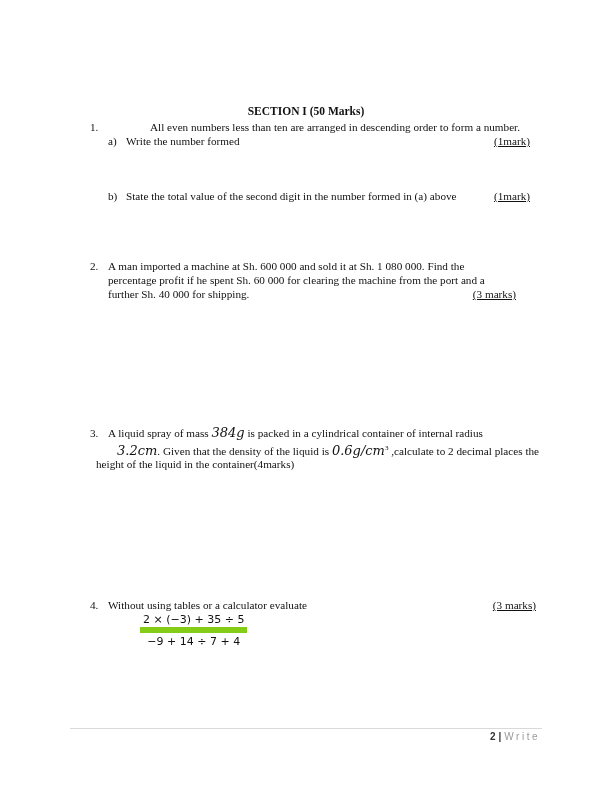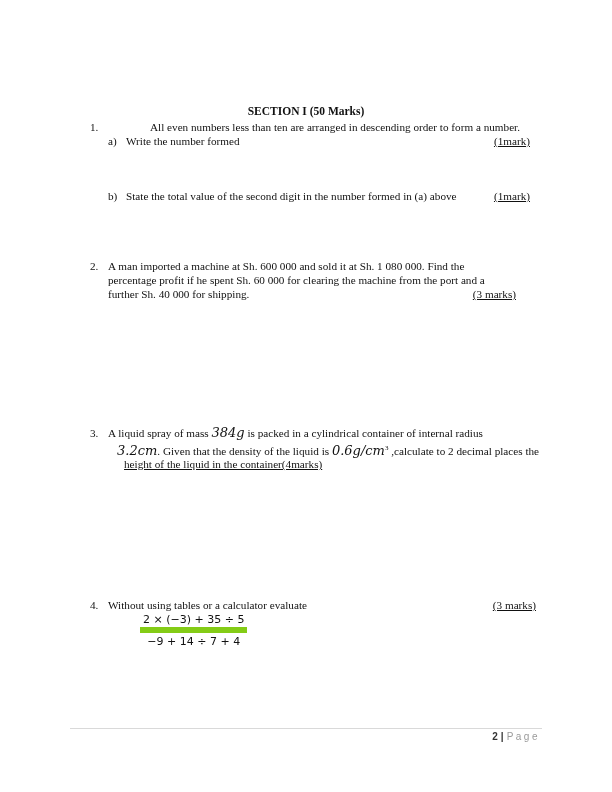--- a/index.html
+++ b/index.html
@@ -42,29 +42,29 @@
   <div class="abs" style="left:108px; top:259px;">A man imported a machine at Sh. 600 000 and sold it at Sh. 1 080 000. Find the</div>
   <div class="abs" style="left:108px; top:273px;">percentage profit if he spent Sh. 60 000 for clearing the machine from the port and a</div>
   <div class="abs" style="left:108px; top:287px;">further Sh. 40 000 for shipping.</div>
   <div class="abs right" style="right:96px; top:287px;">(3 marks)</div>
 </div>
 
 <div>
   <div class="abs num" style="left:90px; top:426px;">3.</div>
   <div class="abs" style="left:108px; top:426px;"><span>A liquid spray of mass </span><span class="math">384g</span><span> is packed in a cylindrical container of internal radius</span></div>
   <div class="abs" style="left:117px; top:441px;"><span class="math">3.2cm</span><span>. Given that the density of the liquid is </span><span class="math">0.6g/cm</span><sup style="font-size:7px;">3</sup><span> ,calculate to 2 decimal places the</span></div>
-  <div class="abs" style="left:124px; top:457px;text-decoration:underline;">height of the liquid  in the container(4marks)</div>
+  <div class="abs" style="left:96px; top:457px;">height of the liquid  in the container(4marks)</div>
 </div>
 
 <div>
   <div class="abs num" style="left:90px; top:598px;">4.</div>
   <div class="abs" style="left:108px; top:598px;text-align:right;">Without using tables or a calculator evaluate</div>
   <div class="abs right" style="right:76px; top:598px;">(3 marks)</div>
   <div class="frac">
     <span class="numer">2 × (−3) + 35 ÷ 5</span>
     <span class="denom">−9 + 14 ÷ 7 + 4</span>
   </div>
 </div>
 
 <div class="footer-line"></div>
 <div class="footer">
-  <span class="pg">2</span><span class="sep">|</span><span class="word">Page</span>
+  <span class="pg">2</span><span class="sep">|</span><span class="word">Write</span>
 </div>
 
 </body></html>

